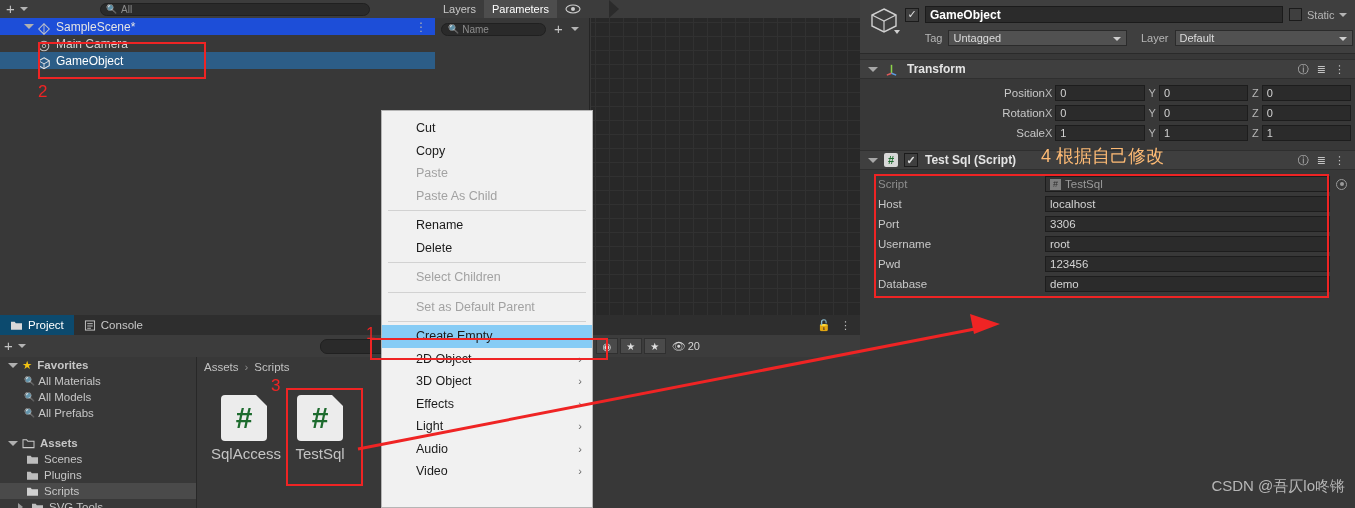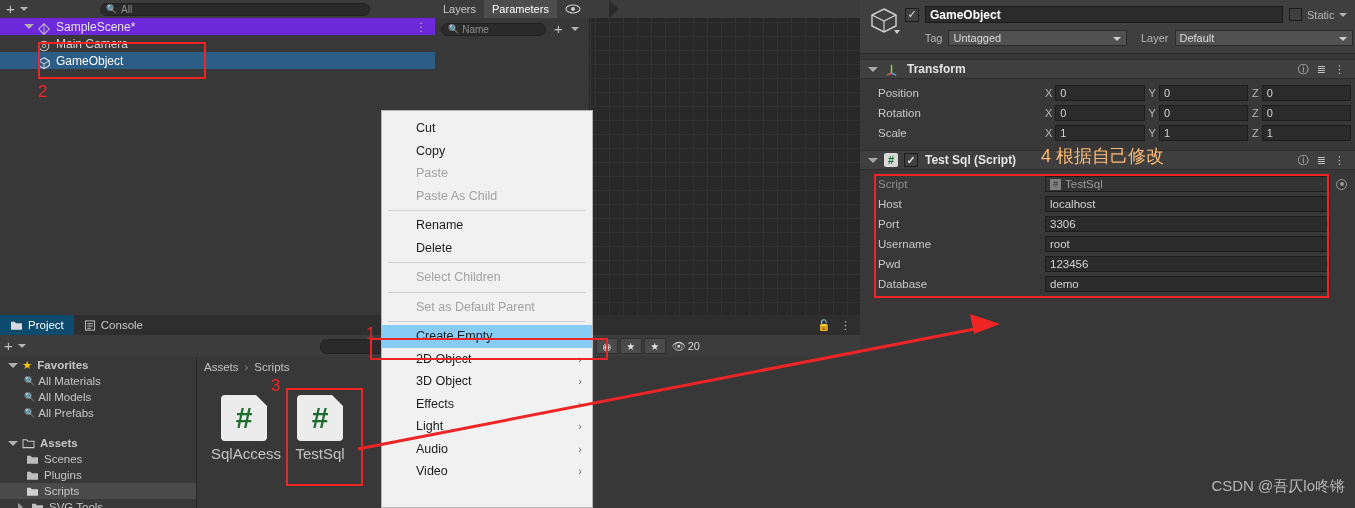--- a/index.html
+++ b/index.html
@@ -24,21 +24,21 @@
   .tri-down { width: 0; height: 0; border-left: 4px solid transparent; border-right: 4px solid transparent;
               border-top: 4px solid #b4b4b4; margin-left: 5px; }
   .search-pill {
     height: 13px; border-radius: 7px; background: #2a2a2a; border: 1px solid #202020;
     display: flex; align-items: center; padding: 0 6px; color: #8d8d8d; font-size: 10px;
   }
   .mag { font-size: 9px; color: #a0a0a0; margin-right: 3px; }
 
   #scene-row {
     position: absolute; left: 0; top: 18px; width: 435px; height: 17px;
-    background: #6d28d9; display: flex; align-items: center; color: #e4e4e4; font-size: 12px;
+    background: #1d4ed8; display: flex; align-items: center; color: #e4e4e4; font-size: 12px;
   }
   .hrow {
     position: absolute; left: 0; width: 435px; height: 17px;
     display: flex; align-items: center; color: #d2d2d2; font-size: 12px;
   }
   .hrow.selected { background: #2c5d87; color: #fff; }
   .indent-1 { padding-left: 37px; }
   .tri { width: 0; height: 0; border-left: 5px solid transparent; border-right: 5px solid transparent;
          border-top: 5px solid #b0b0b0; position: absolute; left: 24px; top: 6px; }
   .ic { display: inline-block; width: 14px; height: 14px; margin-right: 5px; position: relative; top: 2px; }
@@ -289,21 +289,21 @@
         <line x1="8" y1="12" x2="13" y2="14" stroke="#5b9de2" stroke-width="1.6"></line>
       </svg>
       <span>Transform</span>
       <span class="comp-icons">
         <span>ⓘ</span>
         <span>≣</span>
         <span>⋮</span>
       </span>
     </div>
 
-    <div style="position:absolute; left:0; top:83px; width:495px;">
+    <div style="position:absolute; left:0; top:83px; width:495px;text-align:right;">
       <div class="prop-row">
         <span class="prop-name">Position</span>
         <span class="vec-cell">
           <span class="axis">X</span>
           <span class="num-field">
               <span>0</span>
             </span>
           <span class="axis">Y</span>
           <span class="num-field">
               <span>0</span>

